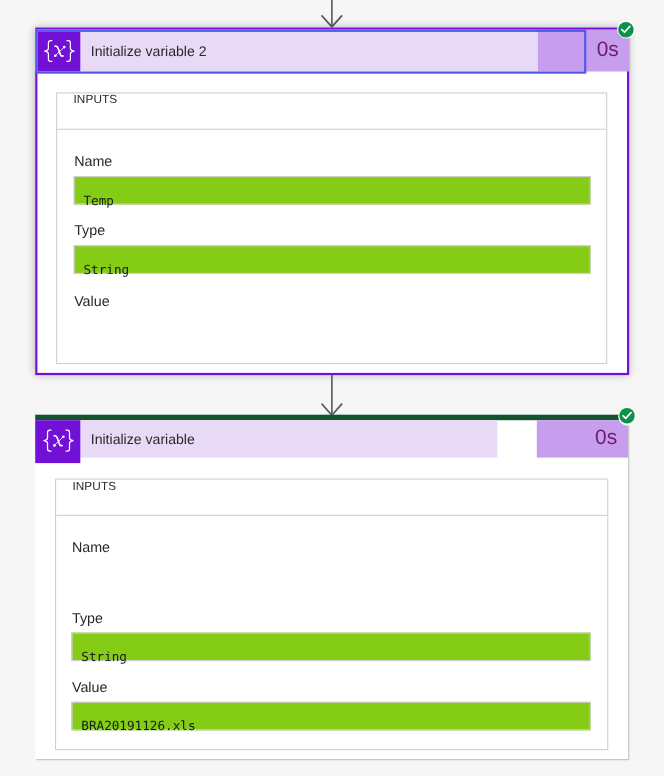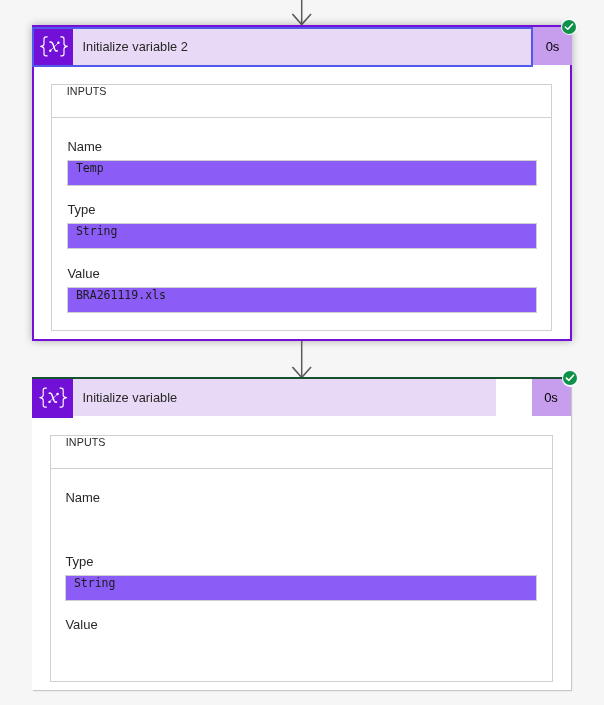--- a/index.html
+++ b/index.html
@@ -4,42 +4,42 @@
 <style>
   html, body { margin:0; padding:0; width:604px; height:705px; overflow:hidden; }
   body { background:#f6f6f6; font-family:"Liberation Sans", sans-serif; }
   .canvas { position:relative; width:604px; height:705px; }
 
   .connector { position:absolute; left:289px; width:28px; }
 
   .card { position:absolute; box-sizing:border-box; background:#fff; }
   .card.selected { border:2px solid #730FD6; box-shadow:0 0 8px 0 rgba(0,0,0,.30); }
   .card.plain { border:0; box-shadow:1px 1px 0 0 #c9c7c5, 1.5px 1.5px 1.8px -0.5px rgba(0,0,0,.10); }
-  .card.plain .card-header { border-top:2px solid #14532d;gap:36px; }
+  .card.plain .card-header { border-top:5px solid #14532d;gap:36px; }
 
   
   .card-header { position:absolute; display:flex; box-sizing:border-box; }
   .hdr-btn { display:flex; flex:1 1 auto; background:#E8D9F7; box-sizing:border-box; }
   .card.selected .hdr-btn { padding-left:2px; }
   .focus-ring { position:absolute; border:2px solid #5258EC; box-sizing:border-box; pointer-events:none; z-index:5; }
 
   .icon-box {
     width:38.5px; height:36px; flex:0 0 38.5px; align-self:flex-start; margin-top:1.5px;
     background:#7310D8;
     display:flex; align-items:center; justify-content:center;
   }
   .card-title {
     flex:1 1 auto; display:flex; align-items:center;
     padding-left:10px;
     font-size:12.8px; color:#292827;
   }
   .card-duration {
     flex:0 0 39px; background:#C79DEE;
     display:flex; align-items:center; justify-content:center;
-    font-size:13px; color:#000000;
+    font-size:19px; color:#701a75;padding-left:44px;
   }
   .status-badge {
     position:absolute; width:17px; height:17px; border-radius:50%;
     background:#fbfbfb; display:flex; align-items:center; justify-content:center;
   }
   .status-badge .dot {
     width:14.5px; height:14.5px; border-radius:50%; background:#0B9148;
     display:flex; align-items:center; justify-content:center;
   }
 
@@ -52,22 +52,22 @@
   }
   .panel-head .bar { width:4.3px; background:#9D55E0; }
   .panel-head .label {
     display:flex; align-items:center; padding-left:10.5px;
     font-size:10.7px; color:#292827; letter-spacing:0.1px;
   }
   .field { position:absolute;text-decoration:underline; }
   .field-label { font-size:13px; color:#292827; line-height:13px; position:absolute; top:0; left:0; }
   .field-value {
     position:absolute; left:0;
-    border:1px solid #d2d0ce; background:#8b5cf6;
-    height:26px; display:flex; align-items:flex-start; padding-left:7.5px; padding-top:0;
+    border:1px solid #d2d0ce; background:#84cc16;
+    height:26px; display:flex; align-items:flex-start; padding-left:7.5px; padding-top:14px;
     font-family:"DejaVu Sans Mono", monospace;
     font-size:11.5px; color:#1b1b1b; box-sizing:border-box; line-height:14px;
   }
 </style>
 </head>
 <body>
 
 <div class="canvas">
 
   <svg class="connector" style="top:-12px;height:38px" viewBox="0 0 28 38">
@@ -117,21 +117,20 @@
       <div class="field" style="top:55.2px;left:15.4px;width:470px;height:50px">
         <div class="field-label">Name</div>
         <div class="field-value" style="top:20px;width:470px">Temp</div>
       </div>
       <div class="field" style="top:118.2px;left:15.4px;width:470px;height:50px">
         <div class="field-label">Type</div>
         <div class="field-value" style="top:20px;width:470px">String</div>
       </div>
       <div class="field" style="top:182.2px;left:15.4px;width:470px;height:50px">
         <div class="field-label">Value</div>
-        <div class="field-value" style="top:20px;width:470px">BRA261119.xls</div>
       </div>
     </div>
   </div>
 
   <svg class="connector" style="top:341px;height:38px" viewBox="0 0 28 38">
     <path d="M12.7 0 L12.7 36" stroke="#5b5b5b" stroke-width="1.5" fill="none"></path>
     <path d="M3.9 26.6 L12.7 36.5 L21.5 26.6" stroke="#5b5b5b" stroke-width="1.6" fill="none" stroke-linecap="square"></path>
   </svg>
 
   <div class="card plain" style="left:32px;top:377.5px;width:538.5px;height:312px">
@@ -174,17 +173,18 @@
       </div>
       <div class="field" style="top:55.2px;left:14.4px;width:472px;height:50px">
         <div class="field-label">Name</div>
       </div>
       <div class="field" style="top:118.7px;left:14.4px;width:472px;height:50px">
         <div class="field-label">Type</div>
         <div class="field-value" style="top:20px;width:472px">String</div>
       </div>
       <div class="field" style="top:182.2px;left:14.4px;width:472px;height:50px">
         <div class="field-label">Value</div>
+        <div class="field-value" style="top:20px;width:472px">BRA20191126.xls</div>
       </div>
     </div>
   </div>
 
 </div>
 
 </body></html>

